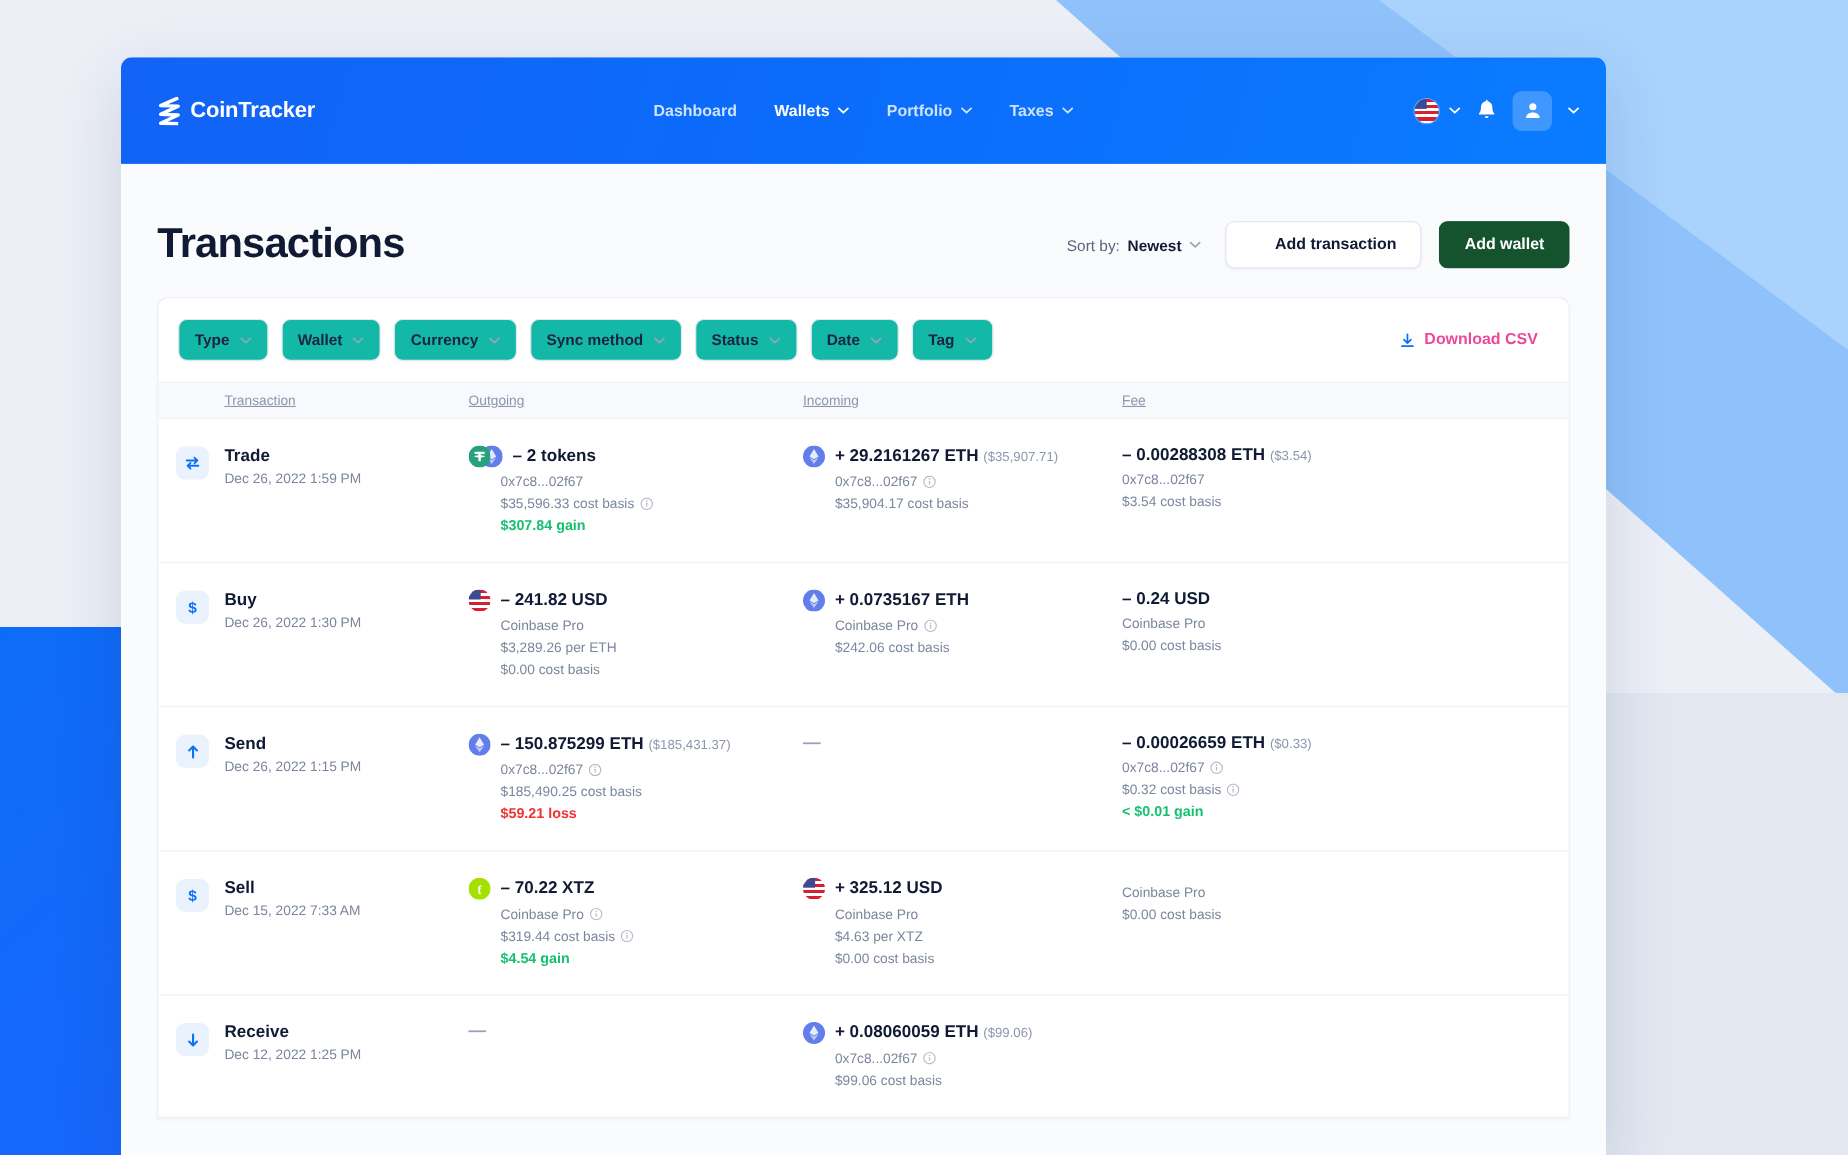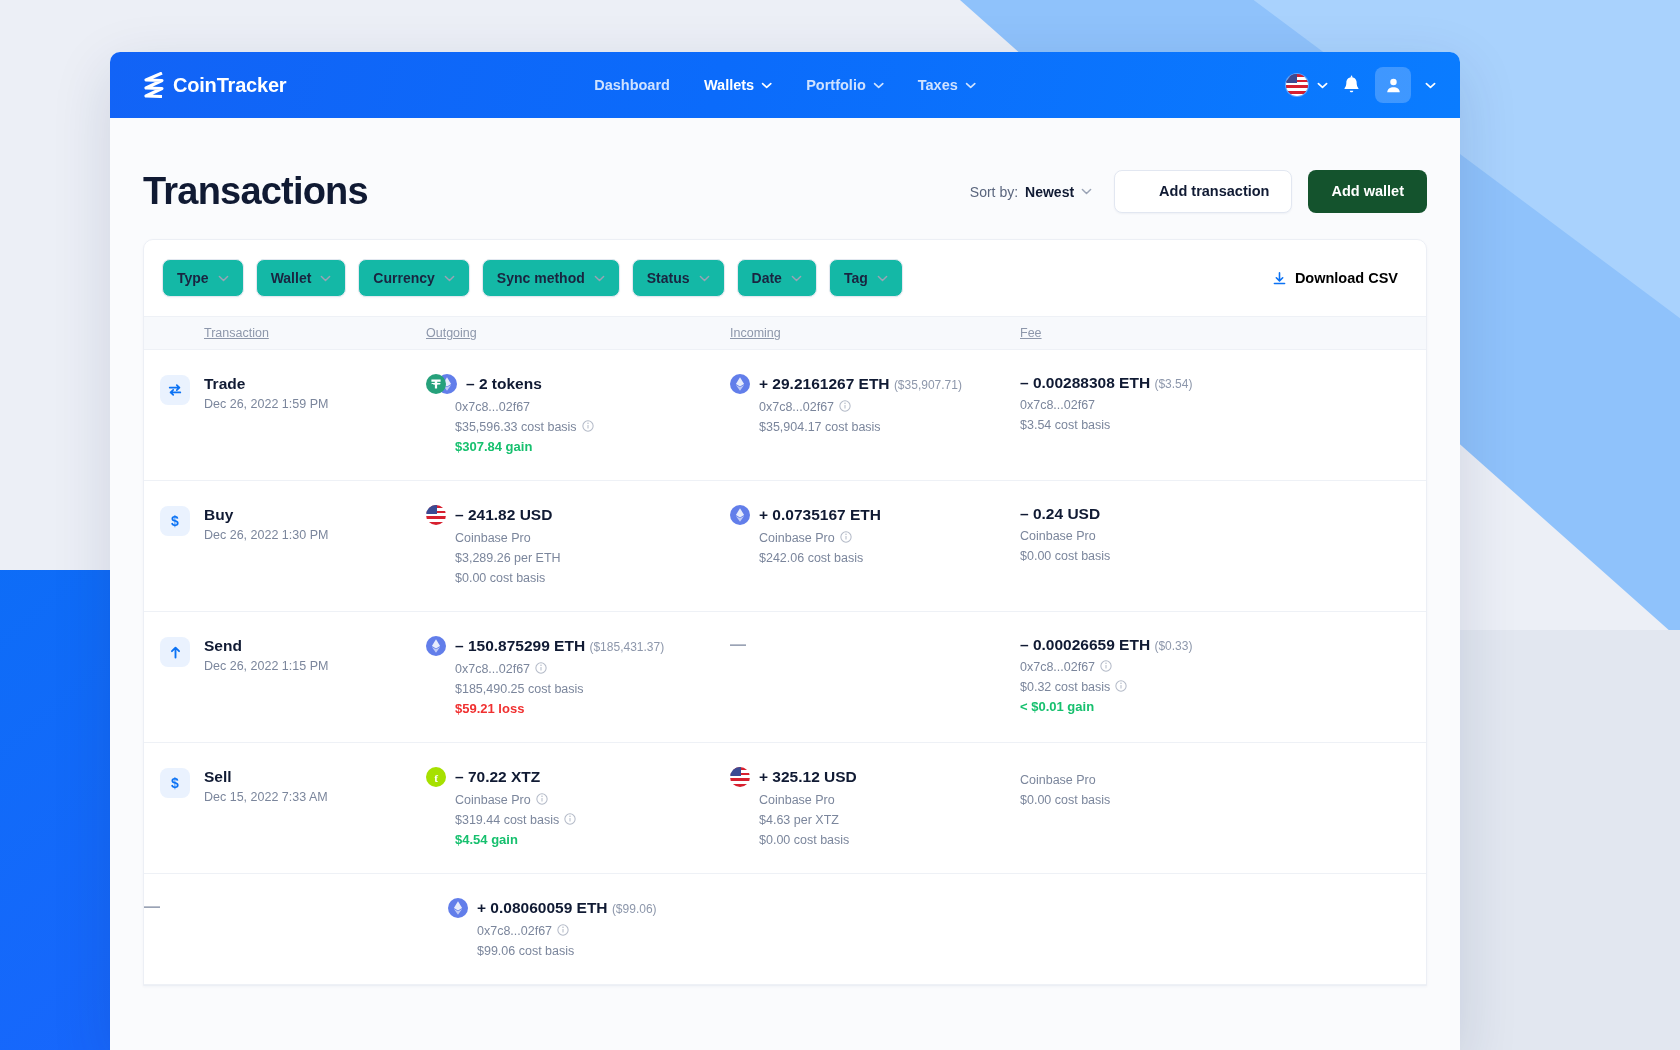--- a/index.html
+++ b/index.html
@@ -51,21 +51,21 @@
     width: 1350px; height: 1000px;
     background: #fafbfd;
     border-radius: 10px 10px 0 0;
     overflow: hidden;
     box-shadow: 0 18px 60px rgba(20,40,90,.14);
     z-index: 2;
   }
 
   
   .navbar {
-    height: 66px;
+    height: 97px;
     background: linear-gradient(105deg, #1263f6 0%, #0b6bfb 45%, #0a7cff 100%);
     display: flex; align-items: center;
     padding: 0 24px 0 32px;
     position: relative;
   }
   .brand { display: flex; align-items: center; gap: 9px; }
   .brand-mark { width: 22px; height: 26px; flex: 0 0 auto; }
   .brand-name {
     color: #fff; font-size: 20px; font-weight: 700; letter-spacing: -0.2px;
   }
@@ -144,21 +144,21 @@
   .filter-pill {
     display: flex; align-items: center; gap: 9px;
     border: 1px solid #e3e8f0; border-radius: 8px;
     background: #14b8a6; padding: 10px 14px;
     font-size: 14px; font-weight: 600; color: #1a2440; cursor: pointer;
     box-shadow: 0 1px 2px rgba(20,40,90,.04);
     white-space: nowrap;
   }
   .dl-csv {
     margin-left: auto; display: flex; align-items: center; gap: 8px;
-    color: #000000; font-size: 14.5px; font-weight: 700; cursor: pointer;
+    color: #ec4899; font-size: 14.5px; font-weight: 700; cursor: pointer;
     padding-right: 10px;
   }
 
   
   .thead {
     display: flex; background: #f7f9fc;
     border-top: 1px solid #eef1f6; border-bottom: 1px solid #eef1f6;
     padding: 9px 0;
   }
   .thead div { font-size: 12.5px; color: #8d97ab; font-weight: 400; text-decoration: underline; }
@@ -184,21 +184,21 @@
   .type-name { font-size: 15.5px; font-weight: 700; color: #101a33; line-height: 1.25; }
   .type-date { font-size: 12.5px; color: #7b869c; margin-top: 4px; }
 
   .amt-line { display: flex; align-items: center; gap: 9px; text-align: right; }
   .coin { width: 20px; height: 20px; flex: 0 0 auto; position: relative; }
   .coin-pair { width: 31px; height: 20px; flex: 0 0 auto; position: relative; }
   .amt { font-size: 15.5px; font-weight: 700; color: #101a33; white-space: nowrap; }
   .amt-usd { font-size: 12px; color: #8d97ab; font-weight: 400; }
   .sub {
     font-size: 12.5px; color: #7b869c; margin-top: 6px;
-    display: flex; align-items: flex-start; gap: 5px;
+    display: flex; align-items: center; gap: 5px;
   }
   .sub2 { }
   .gain { font-size: 13px; font-weight: 700; color: #16c06e; margin-top: 5px; }
   .loss { font-size: 13px; font-weight: 700; color: #f03030; margin-top: 5px; }
   .dash { font-size: 16px; color: #9aa3b5; font-weight: 700; }
   .indent { padding-left: 29px; }
   .info-i {
     width: 12px; height: 12px; flex: 0 0 auto; opacity: .75;
     cursor: pointer;
   }
@@ -593,20 +593,28 @@
             <div class="cell-fee">
               <div class="sub">
                 <span>Coinbase Pro</span>
               </div>
               <div class="sub sub2">
                 <span>$0.00 cost basis</span>
               </div>
             </div>
           </div>
           <div class="trow">
+            <div class="cell-tx">
+              <span class="type-icon">
+                <svg width="15" height="15" viewBox="0 0 16 16">
+                  <path d="M8 2.6v10.4M4.2 9.4 8 13.2l3.8-3.8" fill="none" stroke="#0b72f4" stroke-width="2" stroke-linecap="round" stroke-linejoin="round"></path>
+                </svg>
+              </span>
+              <span><span class="type-name">Receive</span><div class="type-date">Dec 12, 2022 1:25 PM</div></span>
+            </div>
             <div class="cell-out">
               <div class="dash">—</div>
             </div>
             <div class="cell-in">
               <div class="amt-line">
                 <span class="coin"><svg width="20" height="20" viewBox="0 0 20 20">
                     <circle cx="10" cy="10" r="10" fill="#627eea"></circle>
                     <path d="M10 3.2 5.9 10l4.1 2.4L14.1 10z" fill="#fff" fill-opacity=".85"></path>
                     <path d="M10 13.3 5.9 10.9l4.1 5.9 4.1-5.9z" fill="#fff" fill-opacity=".6"></path>
                   </svg></span>

